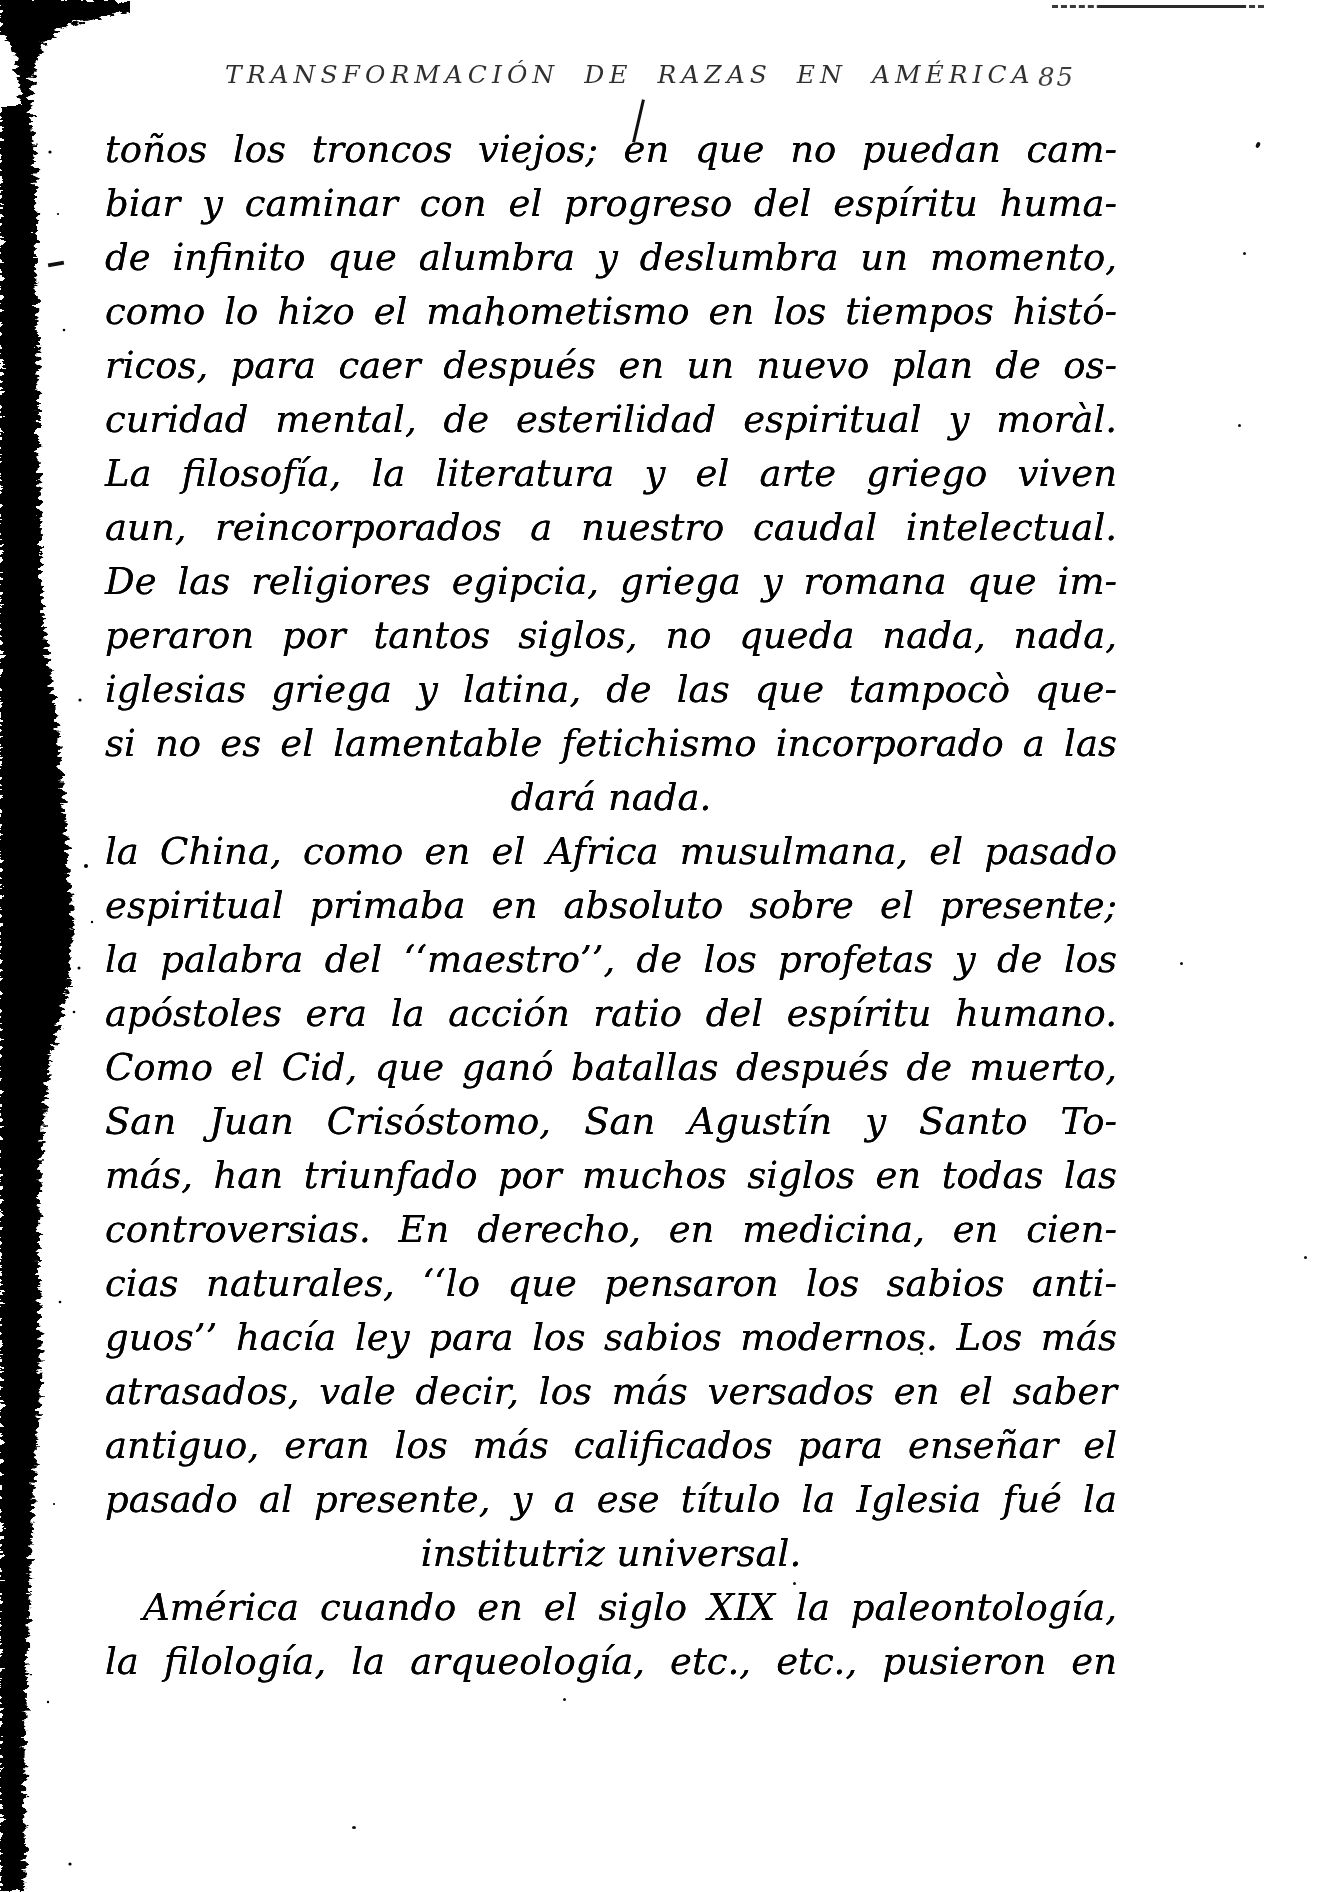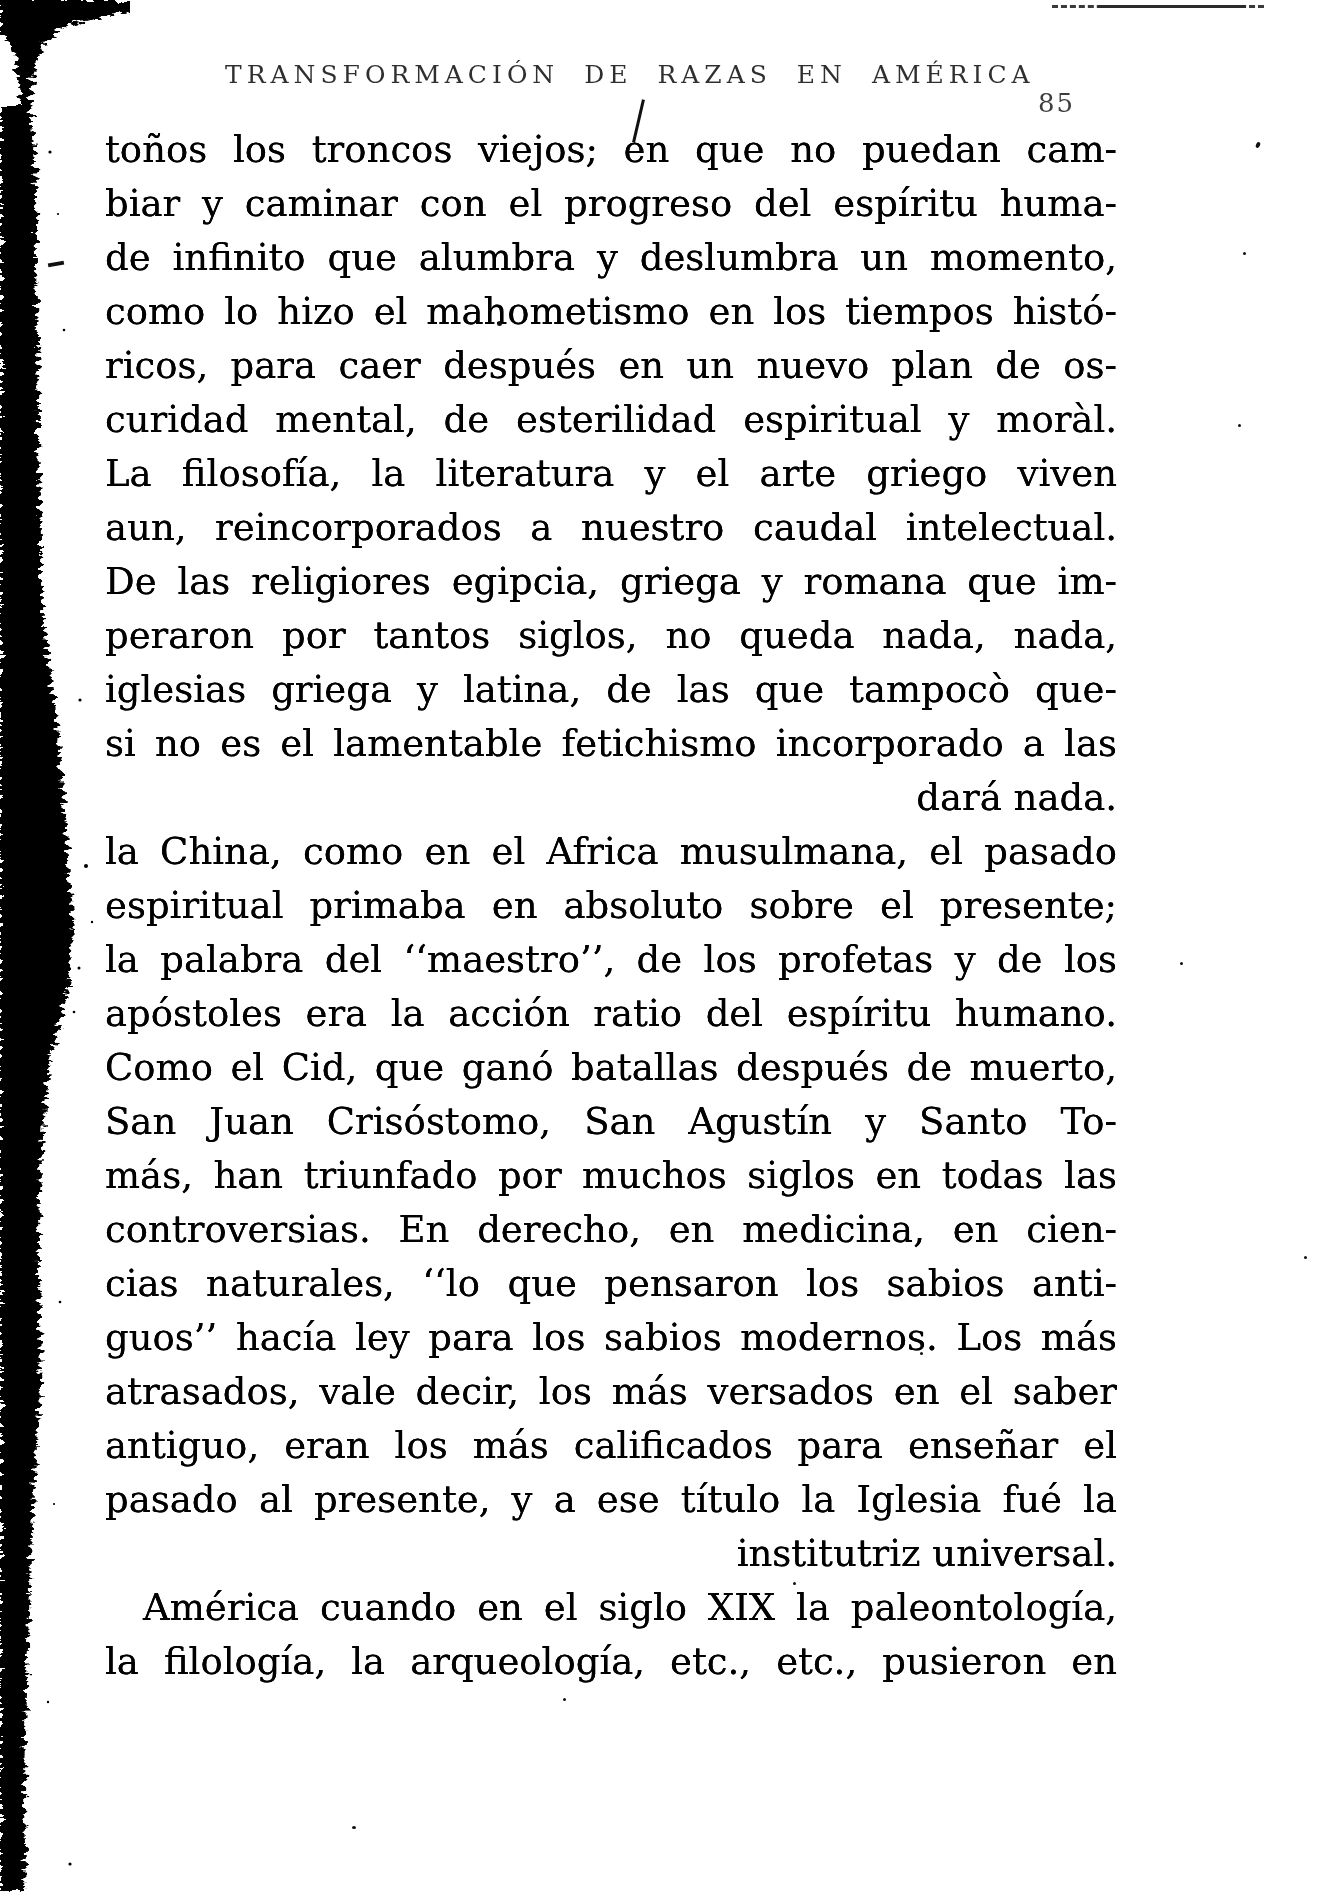--- a/index.html
+++ b/index.html
@@ -1,38 +1,38 @@
 <!DOCTYPE html>
 <html style="--paper: #ffffff; --ink: #0d0d0d;"><head>
 <meta charset="utf-8">
 <style>
   :root { --paper:#ffffff; --ink:#0d0d0d; }
   html,body { margin:0; padding:0; }
   body {
     width:1339px; height:1892px; position:relative; overflow:hidden;
     background:var(--paper); font-family:"DejaVu Serif", serif;
   }
-  .page { position:absolute; inset:0; background:var(--paper); }
+  .page { position:absolute; inset:0; background:var(--paper);font-style:italic; }
 
   .running-head {
     position:absolute; left:225px; top:60px; white-space:nowrap;
     font-size:25px; letter-spacing:5px; word-spacing:12px;
     color:var(--ink); opacity:.82; filter:blur(.7px) contrast(1.1);
   }
   .folio {
     position:absolute; left:1038px; top:62px; font-size:26px;
-    letter-spacing:2px; color:var(--ink); opacity:.8; filter:blur(.7px);margin-top:26px;
+    letter-spacing:2px; color:var(--ink); opacity:.8; filter:blur(.7px);
   }
 
   .textblock {
     position:absolute; left:105px; top:123px; width:1012px;
     font-size:37px; line-height:54px; color:var(--ink);
     text-shadow:0 0 .6px currentColor; filter:blur(.2px) contrast(1.15);
   }
-  .line { height:54px; text-align:right; }
+  .line { height:54px; text-align:center; }
   .line.j { text-align:justify; text-align-last:justify; }
   .line.indent { text-indent:38px; }
 
   
   .dash-a { position:absolute; left:1052px; top:5px; width:212px; height:0;
             border-top:3px dashed #3a3a3a; }
   .dash-b { position:absolute; left:1098px; top:5px; width:148px; height:3px;
             background:#2b2b2b; }
 
   

